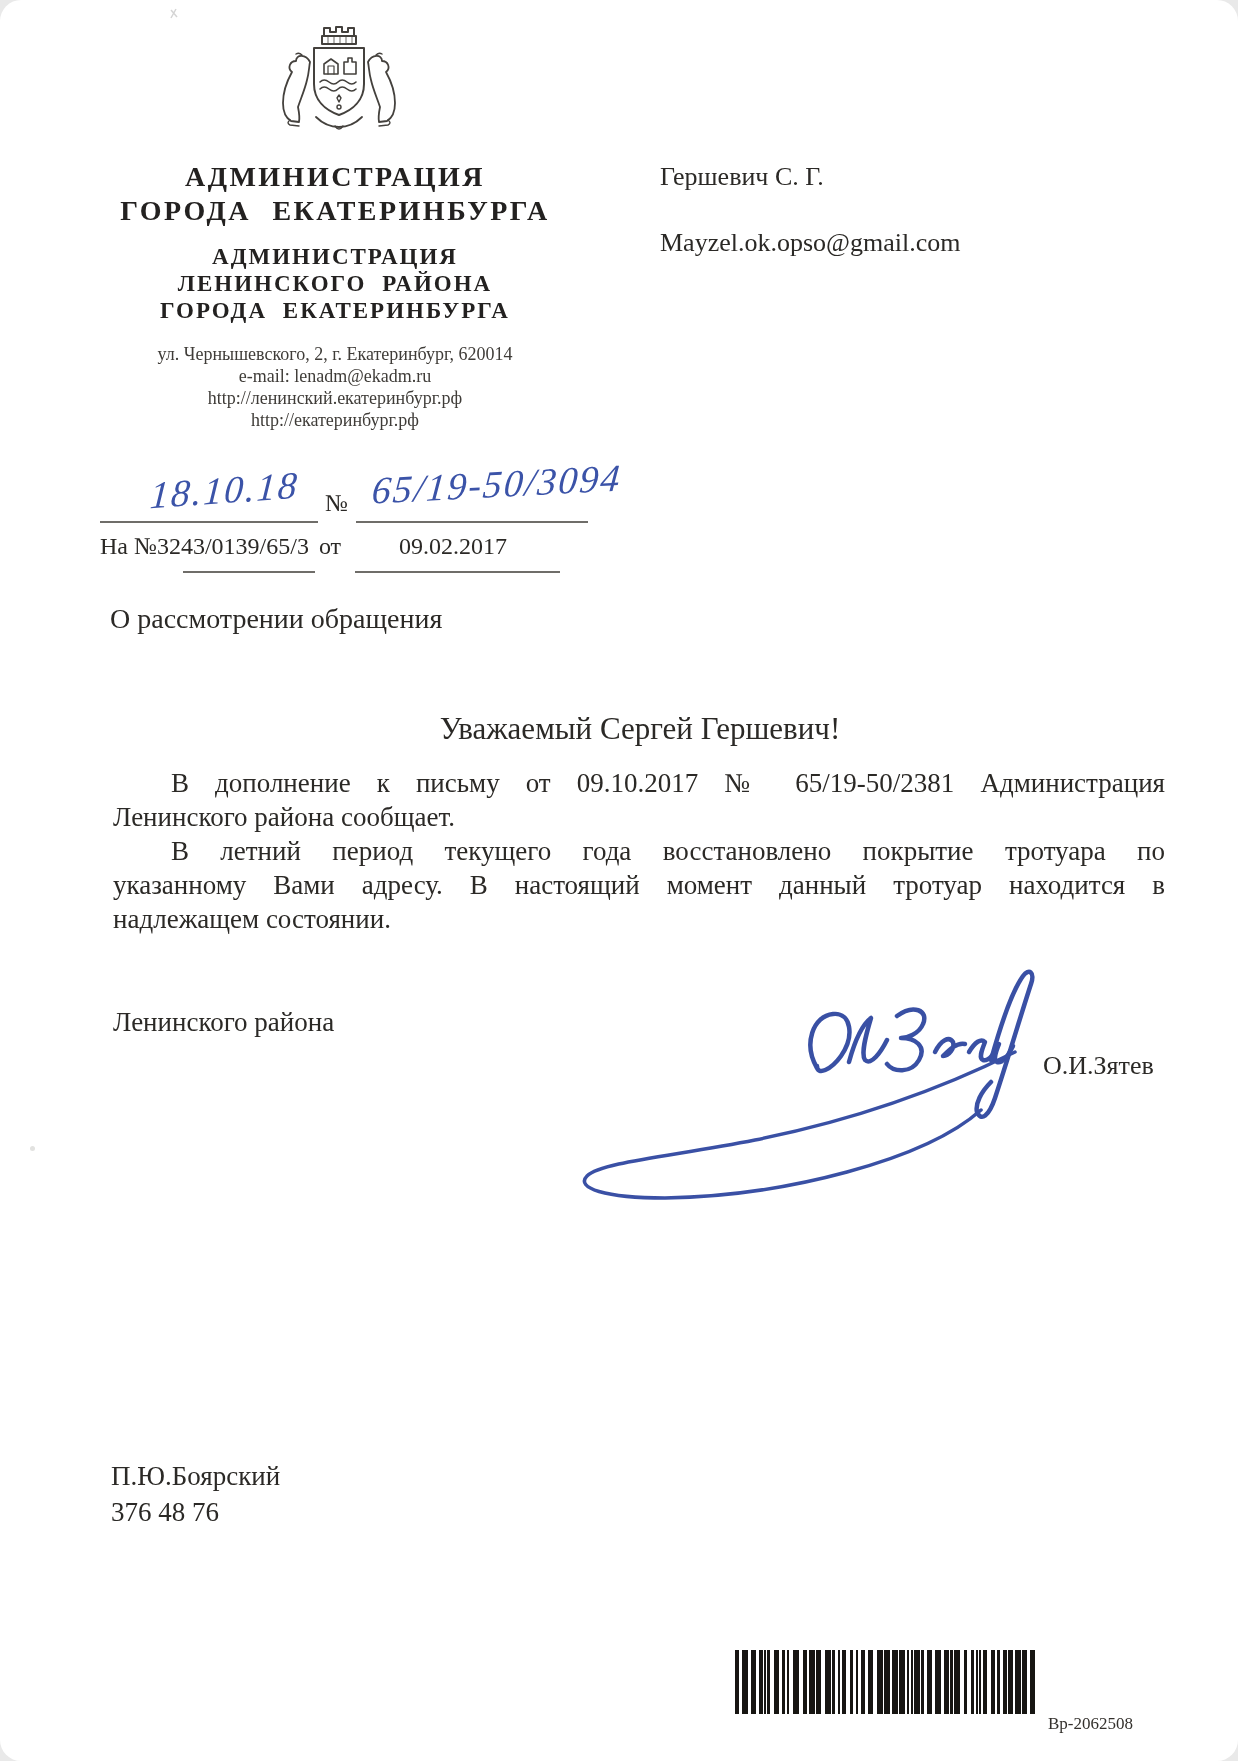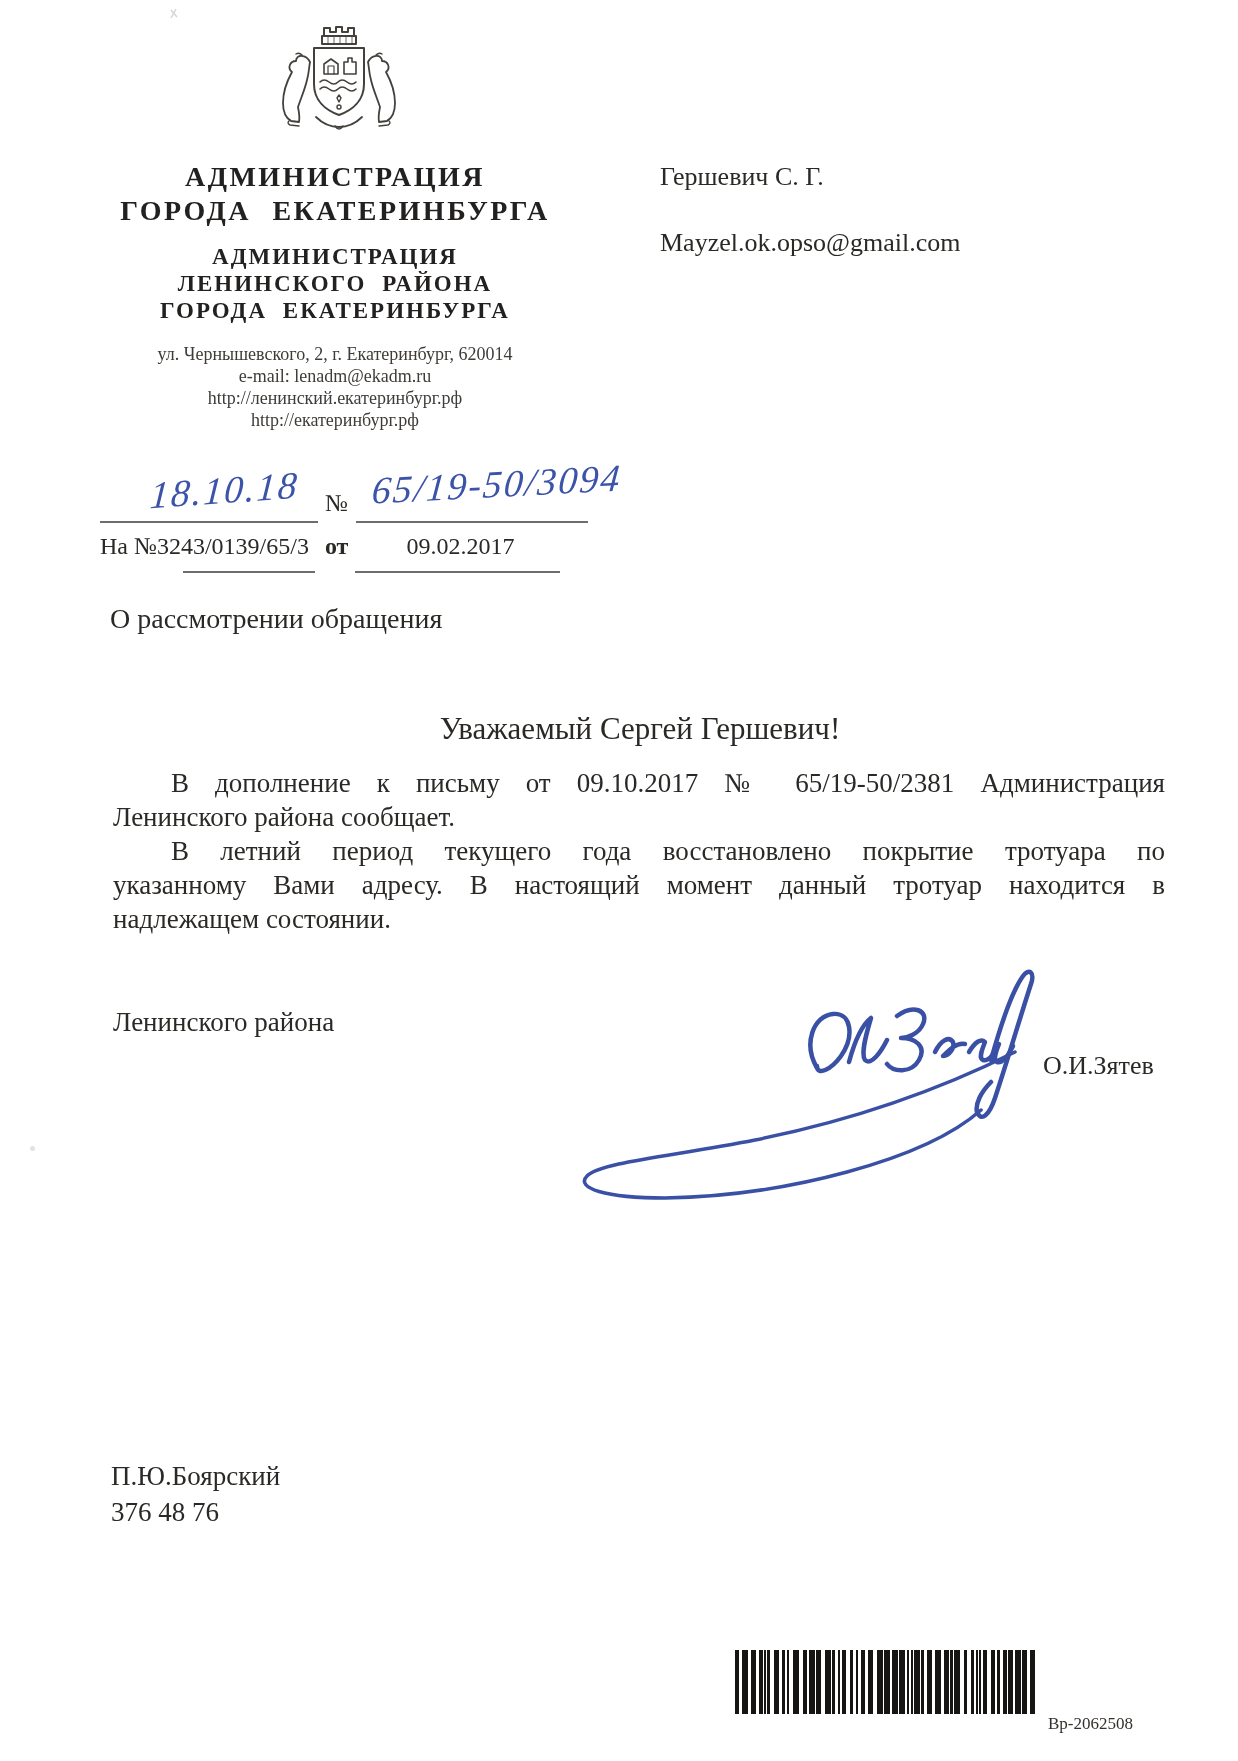--- a/index.html
+++ b/index.html
@@ -1,20 +1,21 @@
 <!DOCTYPE html>
 <html><head>
 <meta charset="utf-8">
 <style>
   html, body { margin:0; padding:0; background:#e9e9e9; }
   .page {
     position:relative; width:1238px; height:1761px; margin:0 auto;
     background:#ffffff; overflow:hidden;
     font-family:"Liberation Serif","DejaVu Serif",serif;
     color:#2b2926;
+    border-radius:21px;
   }
   
   .emblem { position:absolute; left:280px; top:24px; }
   .org-block { position:absolute; left:85px; top:160px; width:500px; text-align:center; font-weight:700; color:#232120; }
   .org-main  { font-size:28px; line-height:34px; letter-spacing:2.5px; word-spacing:12px; }
   .org-sub   { margin-top:15px; font-size:23px; line-height:27px; letter-spacing:2px; word-spacing:8px; }
   .contact-block { position:absolute; left:85px; top:343px; width:500px; text-align:center; font-size:18px; line-height:22px; color:#3f3c38; }
   
   .recipient-name  { position:absolute; left:660px; top:162px; font-size:26px; }
   .recipient-email { position:absolute; left:660px; top:228px; font-size:26px; }
@@ -22,21 +23,21 @@
   .hand { position:absolute; color:#3b53a8; font-style:italic; letter-spacing:2px; white-space:nowrap; }
   .hand-date { left:150px; top:468px; font-size:38px; transform:rotate(-4deg) skewX(-8deg); }
   .hand-num  { left:372px; top:462px; font-size:38px; transform:rotate(-3deg) skewX(-8deg); }
   .num-sign  { position:absolute; left:325px; top:490px; font-size:24px; }
   .rule { position:absolute; height:2px; background:#56534f; opacity:.85; }
   .rule-date   { left:100px; top:521px; width:218px; }
   .rule-num    { left:356px; top:521px; width:232px; }
   .rule-innum  { left:183px; top:571px; width:132px; }
   .rule-indate { left:355px; top:571px; width:205px; }
   .reply-line { position:absolute; left:100px; top:533px; font-size:24px; white-space:nowrap; }
-  .reply-line .from-word { margin-left:16px;font-weight:bold; }
+  .reply-line .from-word { margin-left:10px; }
   .reply-line .in-date   { margin-left:58px; }
   
   .subject { position:absolute; left:110px; top:603px; font-size:28px; }
   .salutation { position:absolute; left:115px; top:711px; width:1050px; text-align:center; font-size:31px; }
   .body-block { position:absolute; left:113px; top:766px; width:1052px; font-size:27px; }
   .body-line { height:34px; line-height:34px; white-space:nowrap; }
   .body-line.just { white-space:normal; text-align:justify; text-align-last:justify; }
   .body-line.indent { text-indent:58px; }
   
   .sig-title { position:absolute; left:113px; top:1003px; font-size:27px; line-height:38px; }

